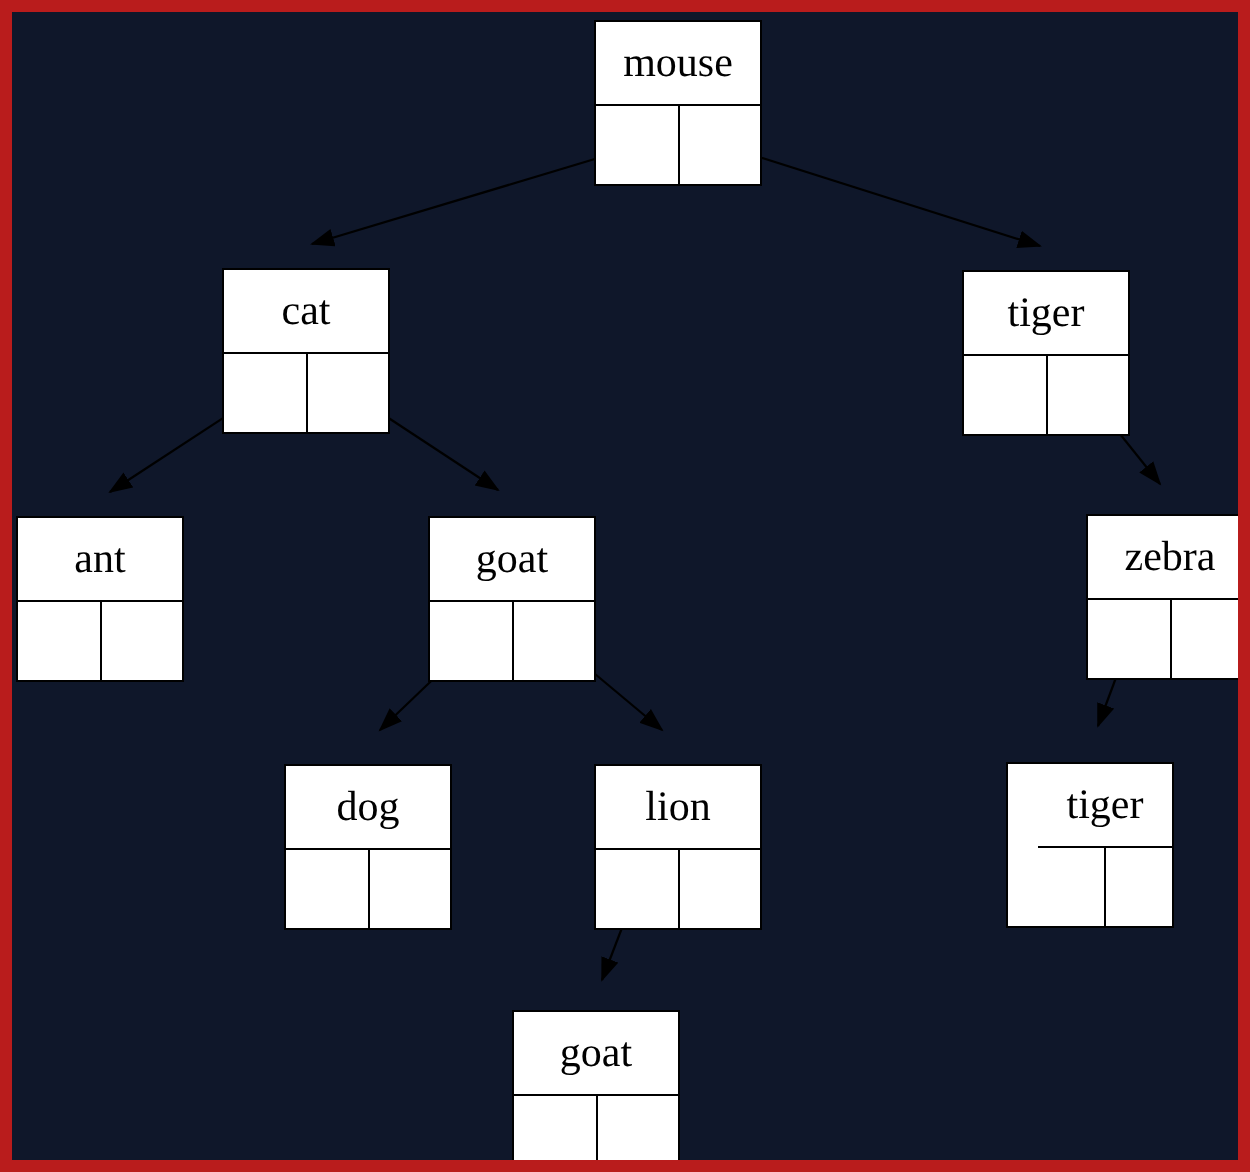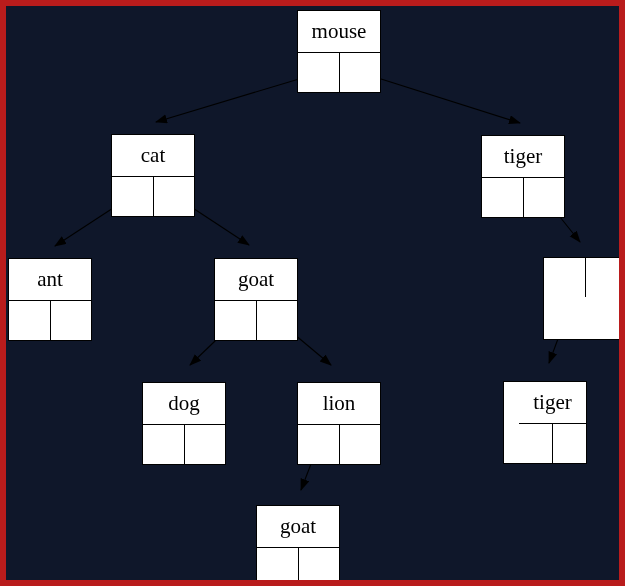--- a/index.html
+++ b/index.html
@@ -121,20 +121,21 @@
 
   <div class="node node-ant">
     <div class="node-label">ant</div>
     <div class="node-cells">
       <div class="pointer-cell left"></div>
       <div class="pointer-cell right"></div>
     </div>
   </div>
 
   <div class="node node-zebra">
+    <div class="node-label">zebra</div>
     <div class="node-cells">
       <div class="pointer-cell left"></div>
       <div class="pointer-cell right"></div>
     </div>
   </div>
 
   <div class="node node-dog">
     <div class="node-label">dog</div>
     <div class="node-cells">
       <div class="pointer-cell left"></div>

